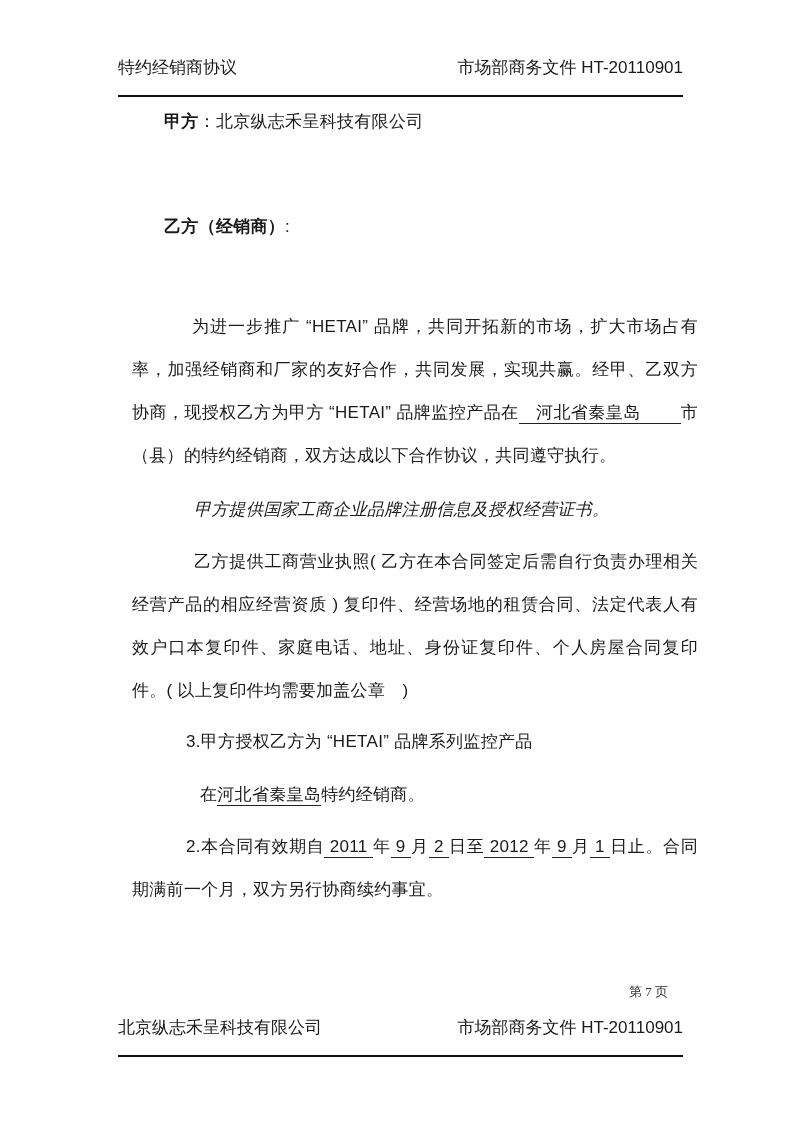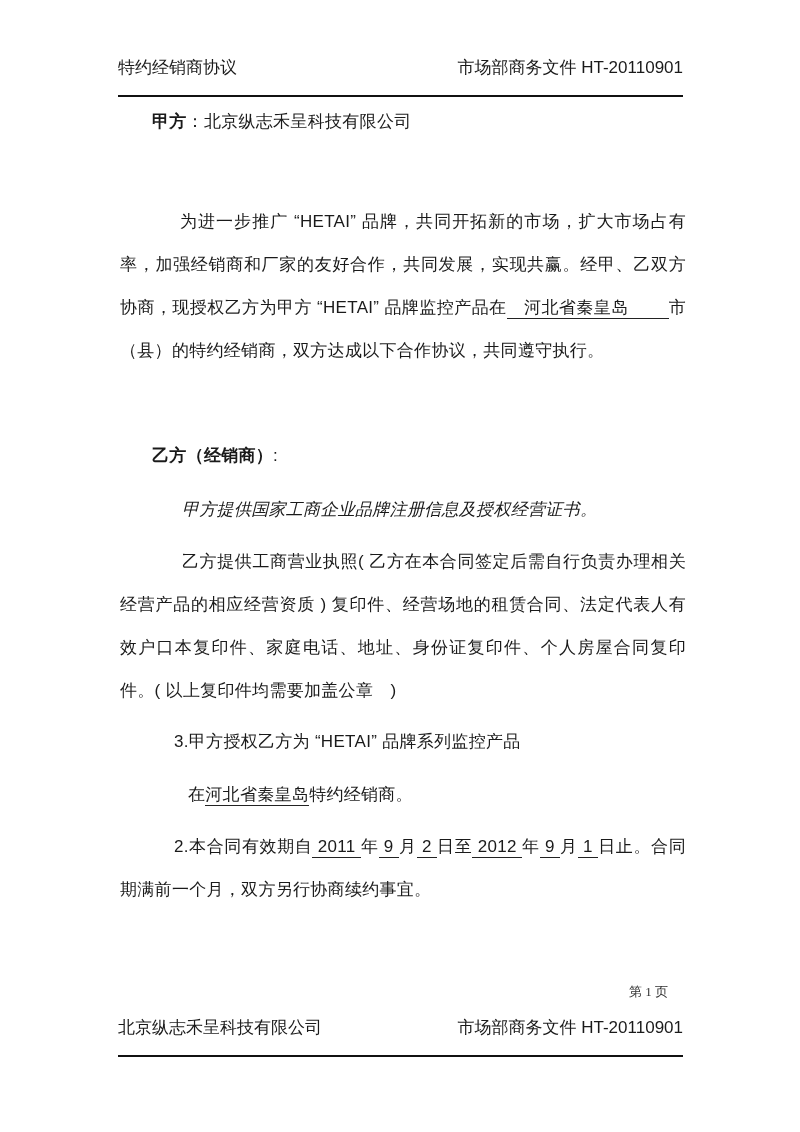--- a/index.html
+++ b/index.html
@@ -17,21 +17,21 @@
     left:118px; width:565px;
     display:flex; justify-content:space-between; align-items:flex-end;
     font-size:17px; line-height:20px;
     border-bottom:2px solid #111111;
     padding-bottom:17px;
   }
   .header-row { top:58px; }
   .footer-row { top:1018px; }
   .doc-body {
     position:absolute;
-    top:100px; left:120px; width:566px;
+    top:100px; left:132px; width:566px;
   }
   .doc-body p {
     margin:0;
     font-size:17px;
     line-height:43px;
     text-align:justify;
     letter-spacing:0.3px;
   }
   .doc-body b { font-weight:700; }
   .bold { font-weight:700; }
@@ -52,37 +52,37 @@
 
   <div class="rule-row header-row">
     <span>特约经销商协议</span>
     <span>市场部商务文件 HT-20110901</span>
   </div>
 
   <div class="doc-body">
 
     <p style="margin-top:0; text-indent:32px;"><b>甲方</b><span>：北京纵志禾呈科技有限公司</span></p>
 
+    <p style="margin-top:62px; text-indent:32px;"><b>乙方（经销商）</b><span>:</span></p>
+
     <p style="margin-top:57px; text-indent:60px;"><span>为进一步推广 “HETAI” 品牌，共同开拓新的市场，扩大市场占有率，加强经销商和厂家的友好合作，共同发展，实现共赢。经甲、乙双方协商，现授权乙方为甲方 “HETAI” 品牌监控产品在</span><span class="u">　河北省秦皇岛&nbsp;　　</span><span>市（县）的特约经销商，双方达成以下合作协议，共同遵守执行。</span></p>
-
-    <p style="margin-top:62px; text-indent:32px;"><b>乙方（经销商）</b><span>:</span></p>
 
     <p style="margin-top:11px; text-indent:62px;font-style:italic;">甲方提供国家工商企业品牌注册信息及授权经营证书。</p>
 
     <p style="margin-top:9px; text-indent:62px;">乙方提供工商营业执照( 乙方在本合同签定后需自行负责办理相关经营产品的相应经营资质 ) 复印件、经营场地的租赁合同、法定代表人有效户口本复印件、家庭电话、地址、身份证复印件、个人房屋合同复印件。( 以上复印件均需要加盖公章　)</p>
 
 
     <p style="margin-top:8px; text-indent:54px;">3.甲方授权乙方为 “HETAI” 品牌系列监控产品</p>
 
     <p style="margin-top:10px; text-indent:68px;"><span>在</span><span class="u">河北省秦皇岛</span><span>特约经销商。</span></p>
 
     <p style="margin-top:9px; text-indent:54px;"><span>2.本合同有效期自</span><span class="u">&nbsp;2011&nbsp;</span><span>年</span><span class="u">&nbsp;9&nbsp;</span><span>月</span><span class="u">&nbsp;2&nbsp;</span><span>日至</span><span class="u">&nbsp;2012&nbsp;</span><span>年</span><span class="u">&nbsp;9&nbsp;</span><span>月</span><span class="u">&nbsp;1&nbsp;</span><span>日止。合同期满前一个月，双方另行协商续约事宜。</span></p>
 
   </div>
 
-  <div class="pagenum">第 1 页</div>
+  <div class="pagenum">第 7 页</div>
 
   <div class="rule-row footer-row">
     <span>北京纵志禾呈科技有限公司</span>
     <span>市场部商务文件 HT-20110901</span>
   </div>
 
 </div>
 
 </body></html>

